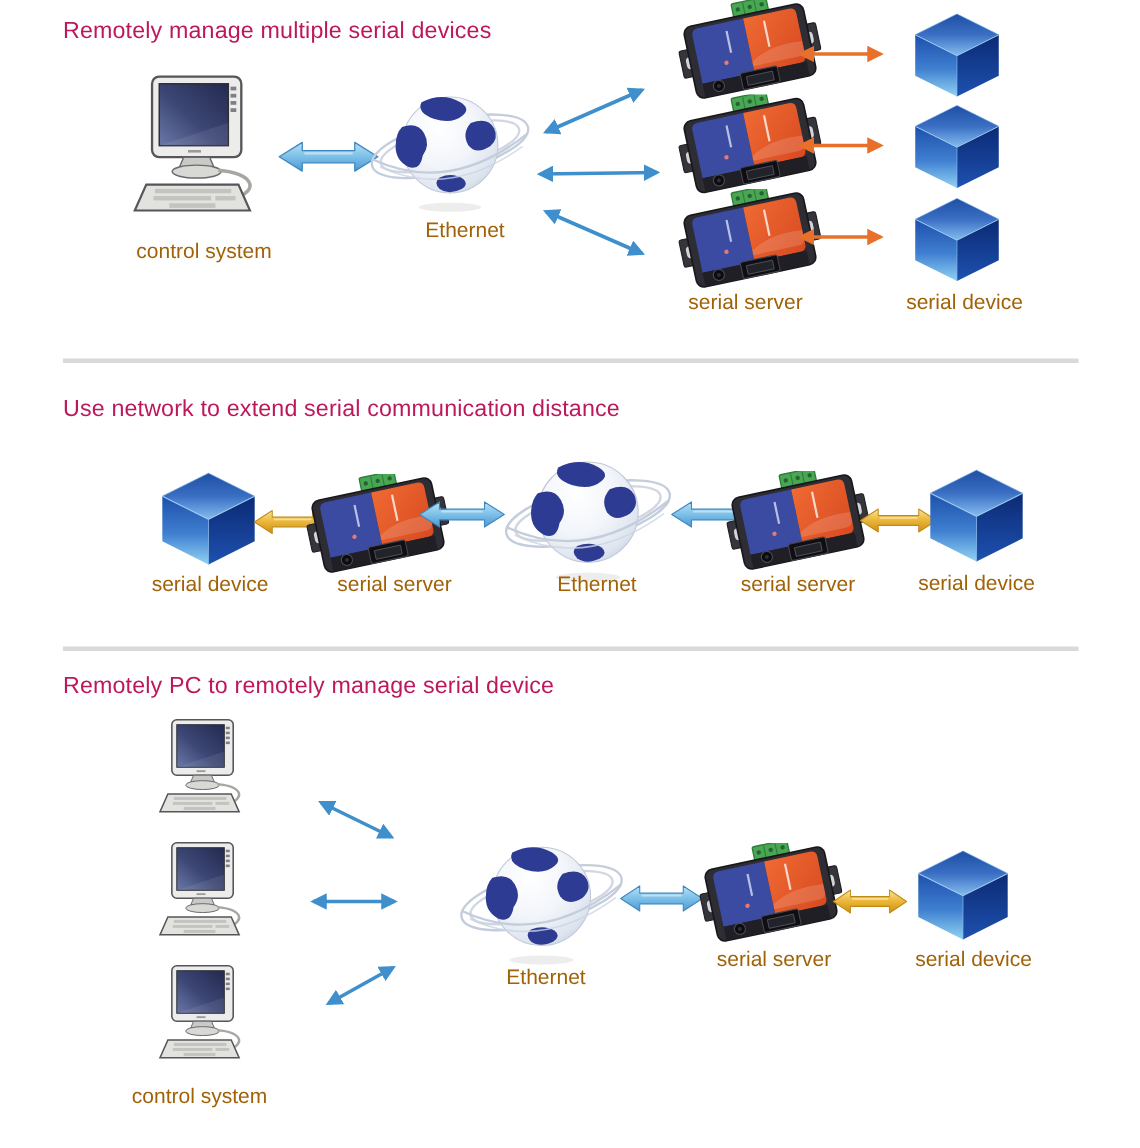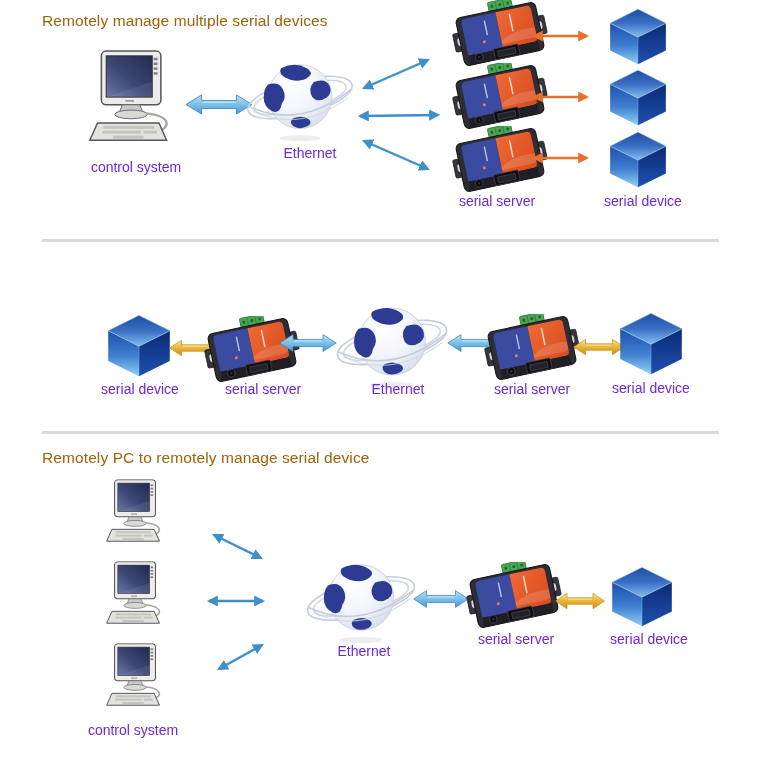--- a/index.html
+++ b/index.html
@@ -1,27 +1,27 @@
 <!DOCTYPE html>
 <html><head>
 <meta charset="utf-8">
 <style>
   html,body{margin:0;padding:0;background:#ffffff;}
   .canvas{
     position:relative;width:760px;height:765px;background:#ffffff;
     font-family:"Liberation Sans", sans-serif;overflow:hidden;
   }
   .section-title{
-    position:absolute;font-size:15.5px;color:#a16207;white-space:nowrap;
+    position:absolute;font-size:15.5px;color:#be185d;white-space:nowrap;
     letter-spacing:.1px;
   }
   .node{position:absolute;}
   .node svg{width:100%;height:100%;display:block;overflow:visible;}
   .node-label{
-    position:absolute;transform:translateX(-50%);font-size:14px;color:#6d28d9;
+    position:absolute;transform:translateX(-50%);font-size:14px;color:#a16207;
     white-space:nowrap;
   }
   .divider{position:absolute;left:42px;width:677px;height:3px;background:#d9d9d9;}
   .defs-svg{position:absolute;width:0;height:0;}
   .overlay{position:absolute;left:0;top:0;pointer-events:none;}
 </style>
 </head>
 <body>
 
 <div class="canvas">
@@ -210,20 +210,21 @@
     <svg viewBox="0 0 92 88">
         <use href="#sym-cube"></use>
       </svg>
   </div>
 
   <div class="node-label" style="left:497px;top:193px">serial server</div>
   <div class="node-label" style="left:643px;top:193px">serial device</div>
 
   <div class="divider" style="top:239px"></div>
 
+  <div class="section-title" style="left:42px;top:264px">Use network to extend serial communication distance</div>
 
   <div class="node" style="left:106px;top:314px;width:66px;height:63px">
     <svg viewBox="0 0 92 88">
         <use href="#sym-cube"></use>
       </svg>
   </div>
   <div class="node-label" style="left:140px;top:381px">serial device</div>
 
   <div class="node" style="left:168px;top:338px;width:54px;height:20px">
     <svg viewBox="0 0 100 34" preserveAspectRatio="none">

